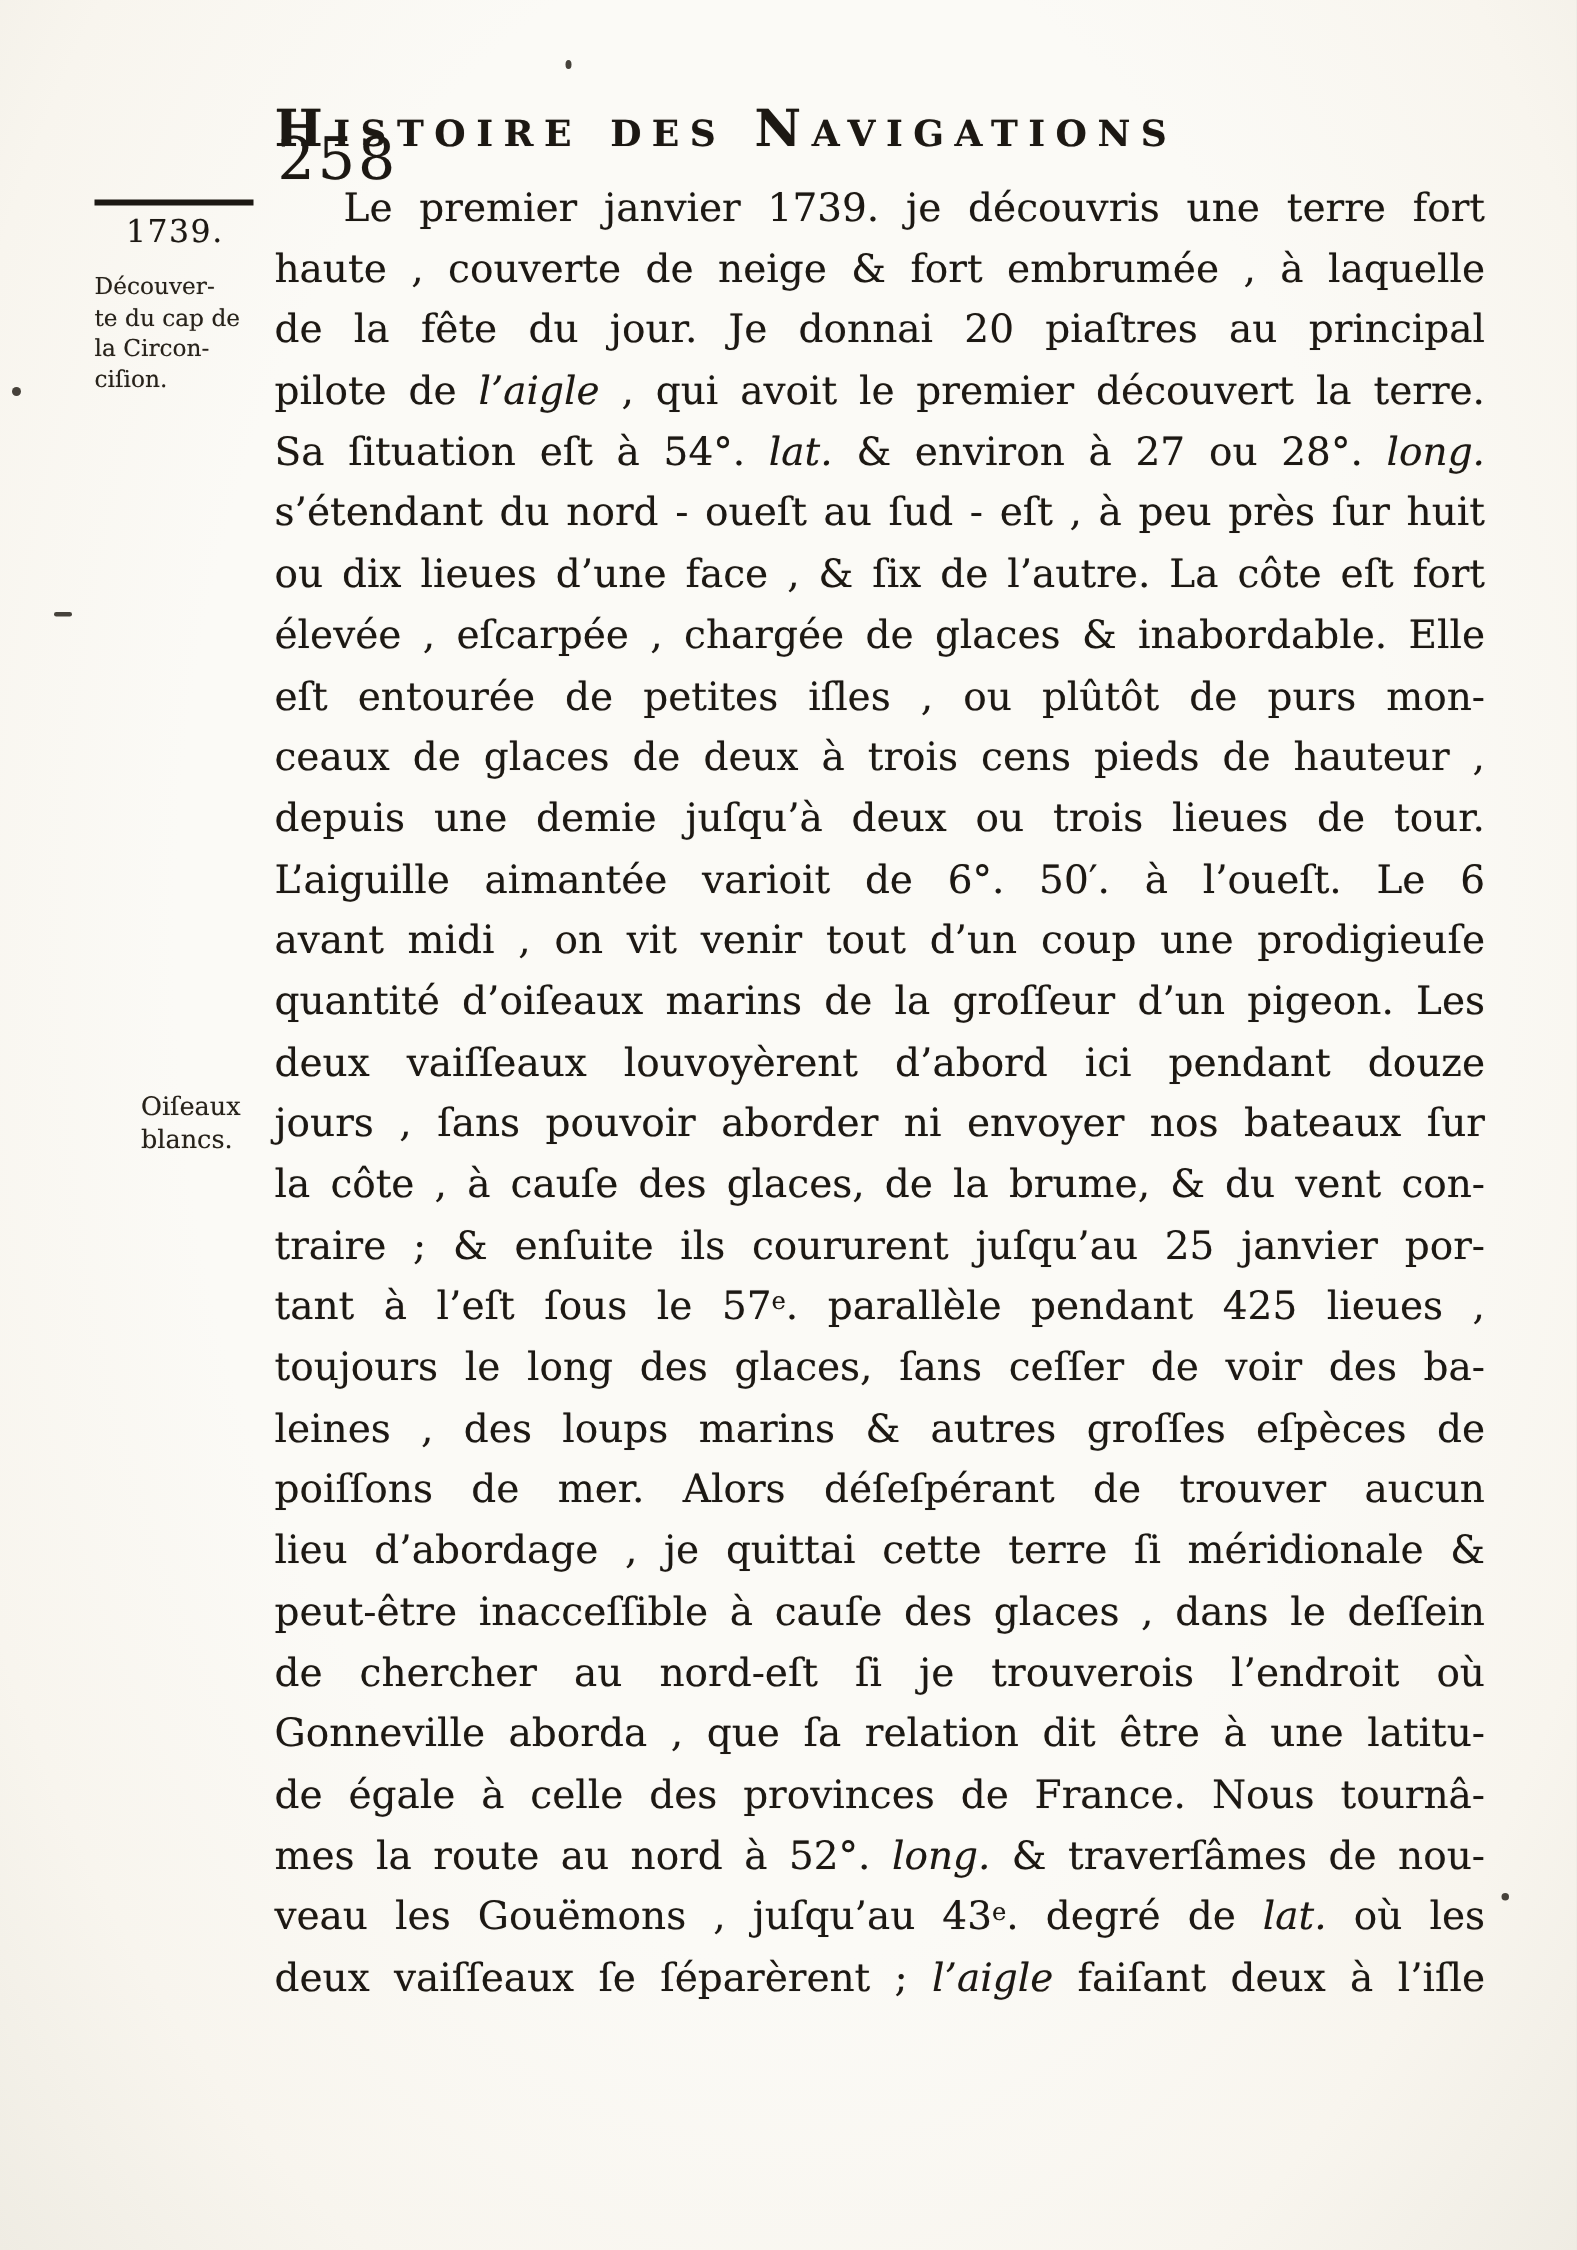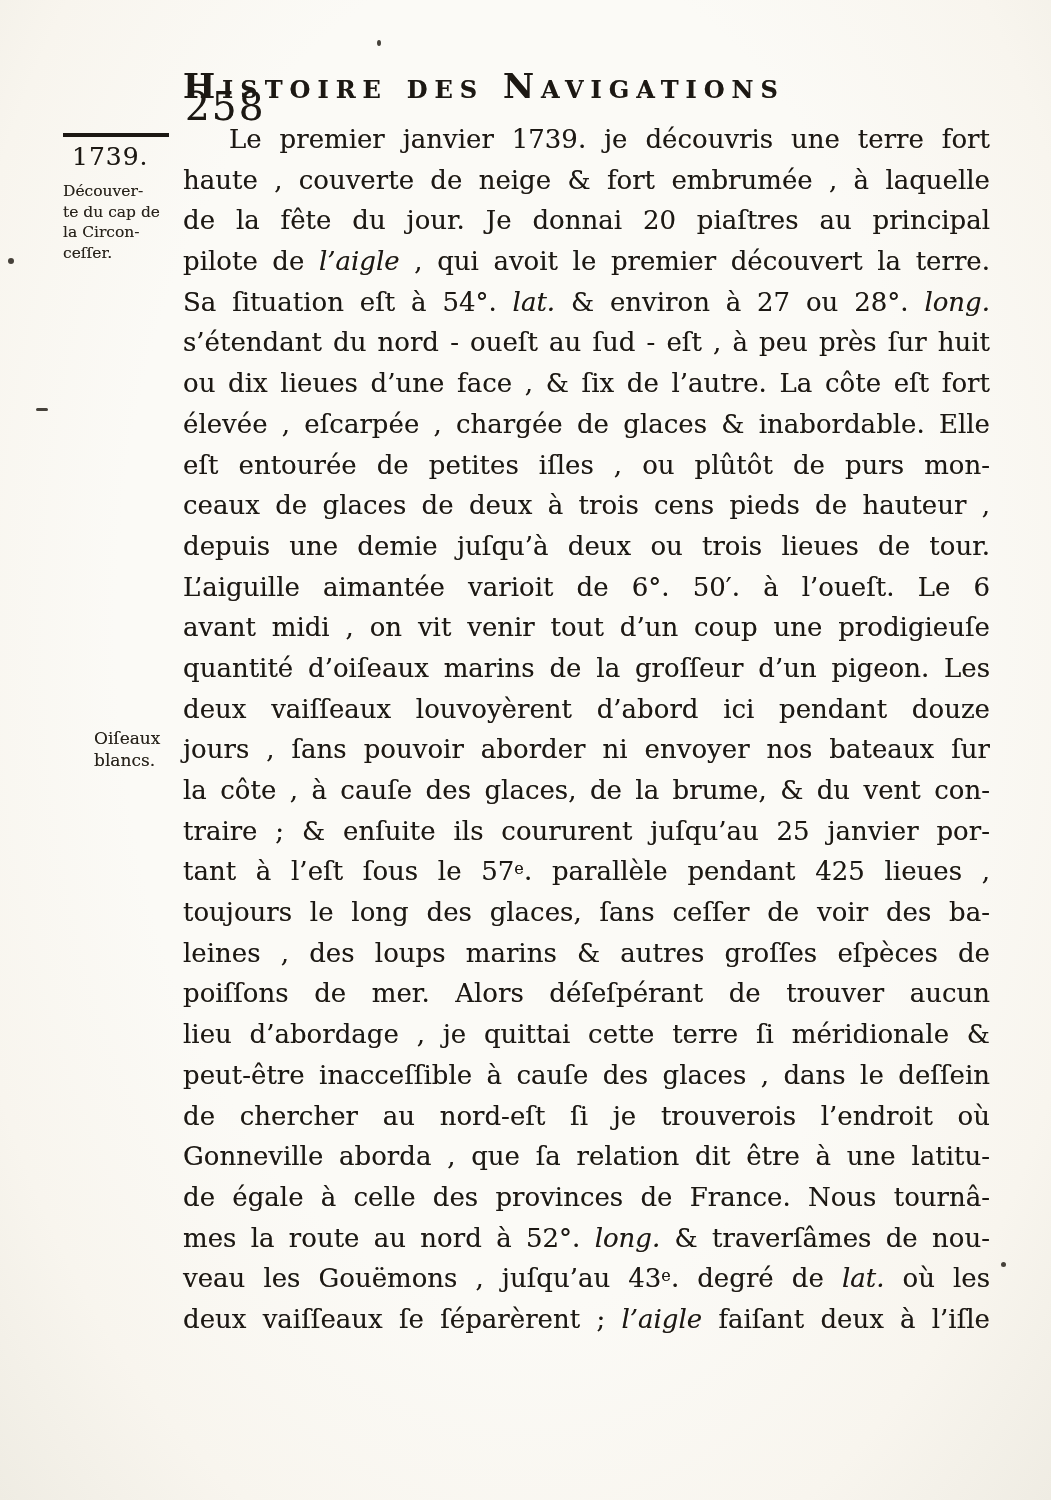--- a/index.html
+++ b/index.html
@@ -37,22 +37,22 @@
     font-weight: bold;
   }
 
   
   .margin-rule {
     position: absolute; left: 63px; top: 133px;
     width: 106px; height: 4px;
     background: var(--ink);
   }
   .margin-year {
-    position: absolute; left: 72px; top: 142px;
-    font-size: 25px; letter-spacing: 1px;
+    position: absolute; left: 84px; top: 142px;
+    font-size: 21px; letter-spacing: 1px;
   }
   .margin-note {
     position: absolute;
     color: #27221a;
   }
   .note-discovery {
     left: 63px; top: 181px; width: 122px;
     font-size: 15.5px; line-height: 20.5px;
   }
   .note-birds {
@@ -94,21 +94,21 @@
     <span class="page-number">258</span>
     <span class="head-title">Histoire des Navigations</span>
   </div>
 
   <div class="margin-rule"></div>
   <div class="margin-year">1739.</div>
   <div class="margin-note note-discovery">
       <div>Découver-</div>
       <div>te du cap de</div>
       <div>la Circon-</div>
-      <div>ceſſer.</div>
+      <div>ciſion.</div>
     </div>
   <div class="margin-note note-birds">
       <div>Oiſeaux</div>
       <div>blancs.</div>
     </div>
 
   <div class="body-text">
       <div class="line indent"><span>Le premier janvier 1739. je découvris une terre fort</span></div>
       <div class="line"><span>haute , couverte de neige &amp; fort embrumée , à laquelle</span></div>
       <div class="line"><span>de la fête du jour. Je donnai 20 piaſtres au principal</span></div>

